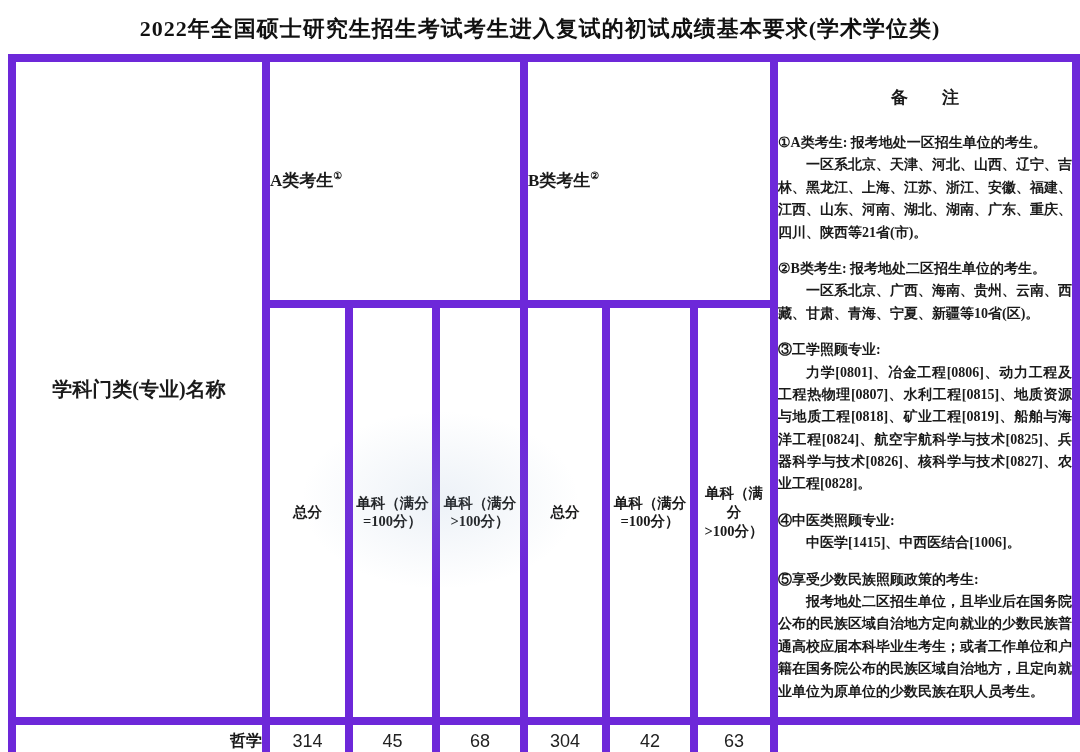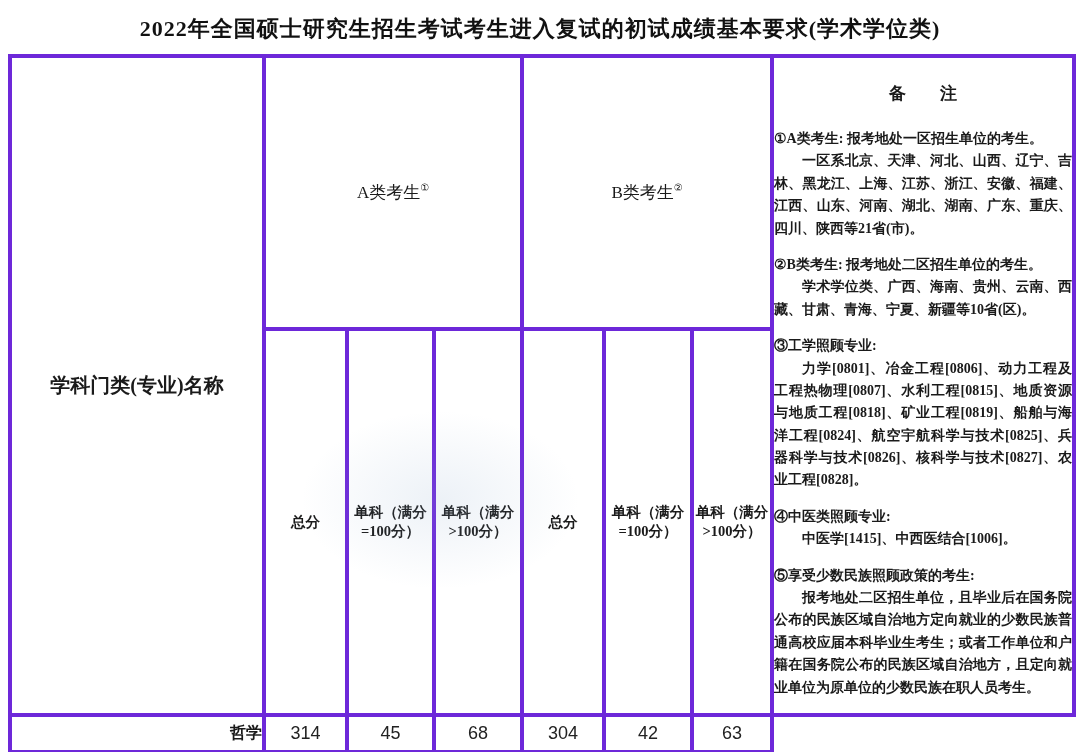--- a/index.html
+++ b/index.html
@@ -22,39 +22,38 @@
     color:#111;
     letter-spacing:1px;
   }
   table.score-table{
     border-collapse:collapse;
     table-layout:fixed;
     width:1064px;
     margin:0 8px;
   }
   table.score-table td{
-    border:4px solid #6d28d9;
+    border:8px solid #6d28d9;
     padding:0;
     vertical-align:middle;
     overflow:hidden;
   }
   .bl3{border-left-width:3px !important;}
   .bb3{border-bottom-width:3px !important;}
   tr.hrow1 td{height:30px;}
   tr.hrow2 td{height:44px;}
   tr.drow td{height:33px;}
   .subject-head{
     text-align:center;
     font-size:20px;
     font-weight:700;
   }
   .group-head{
-    text-align:center;
     font-size:17px;
-    font-weight:400;
+    font-weight:700;
   }
   .group-head sup, .subject-cell sup{
     font-size:10px;
     line-height:0;
   }
   .sub-head{
     text-align:center;
     font-size:14.5px;
     font-weight:700;
     white-space:pre-line;
@@ -127,21 +126,21 @@
       <td class="group-head bl3" colspan="3"><span>B类考生</span><sup>②</sup></td>
       <td class="remark-cell bl3" rowspan="20">
         <div class="remark-header">备　　注</div>
         <div id="remarks-container">
               <div class="remark-item">
                 <p class="rhead">①A类考生: 报考地处一区招生单位的考生。</p>
                 <p class="rbody">一区系北京、天津、河北、山西、辽宁、吉林、黑龙江、上海、江苏、浙江、安徽、福建、江西、山东、河南、湖北、湖南、广东、重庆、四川、陕西等21省(市)。</p>
               </div>
               <div class="remark-item">
                 <p class="rhead">②B类考生: 报考地处二区招生单位的考生。</p>
-                <p class="rbody">学术学位类、广西、海南、贵州、云南、西藏、甘肃、青海、宁夏、新疆等10省(区)。</p>
+                <p class="rbody">一区系北京、广西、海南、贵州、云南、西藏、甘肃、青海、宁夏、新疆等10省(区)。</p>
               </div>
               <div class="remark-item">
                 <p class="rhead">③工学照顾专业:</p>
                 <p class="rbody">力学[0801]、冶金工程[0806]、动力工程及工程热物理[0807]、水利工程[0815]、地质资源与地质工程[0818]、矿业工程[0819]、船舶与海洋工程[0824]、航空宇航科学与技术[0825]、兵器科学与技术[0826]、核科学与技术[0827]、农业工程[0828]。</p>
               </div>
               <div class="remark-item">
                 <p class="rhead">④中医类照顾专业:</p>
                 <p class="rbody">中医学[1415]、中西医结合[1006]。</p>
               </div>
               <div class="remark-item">

